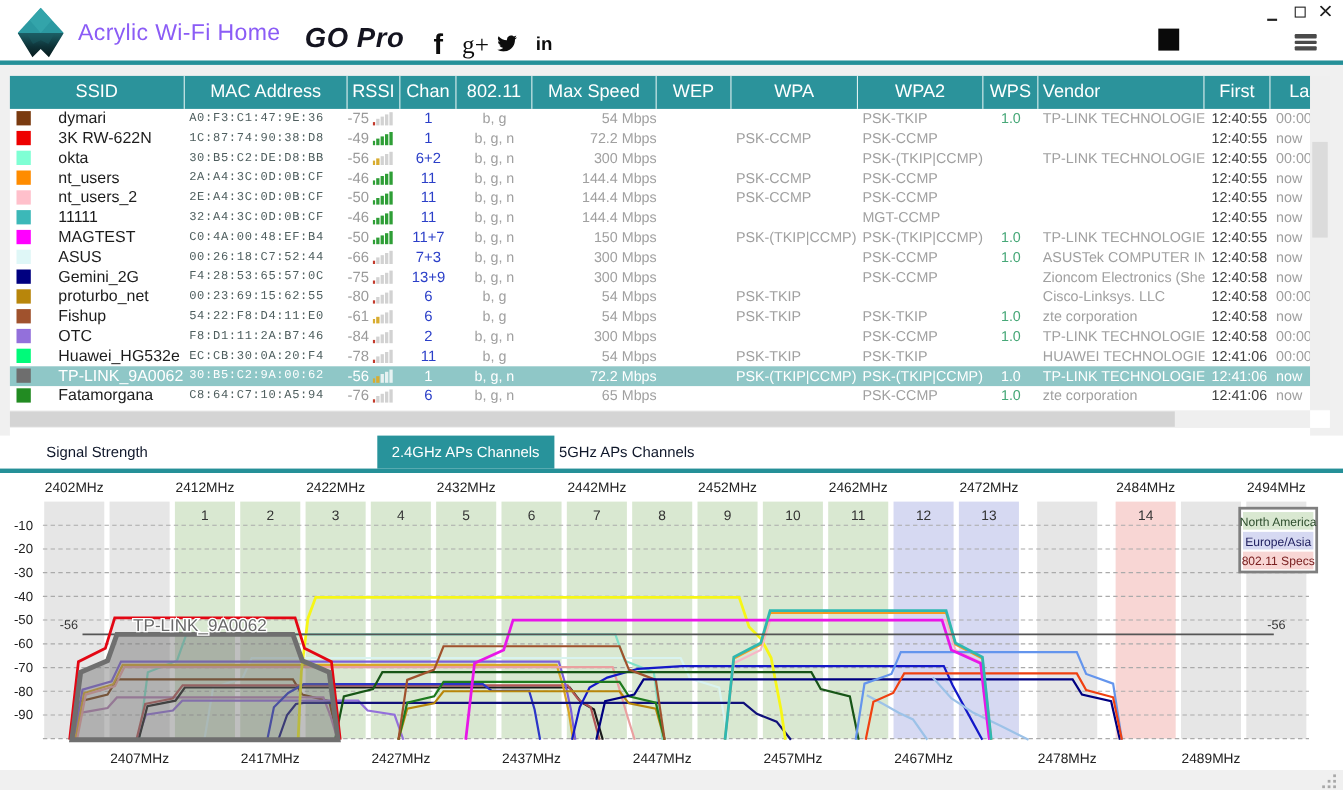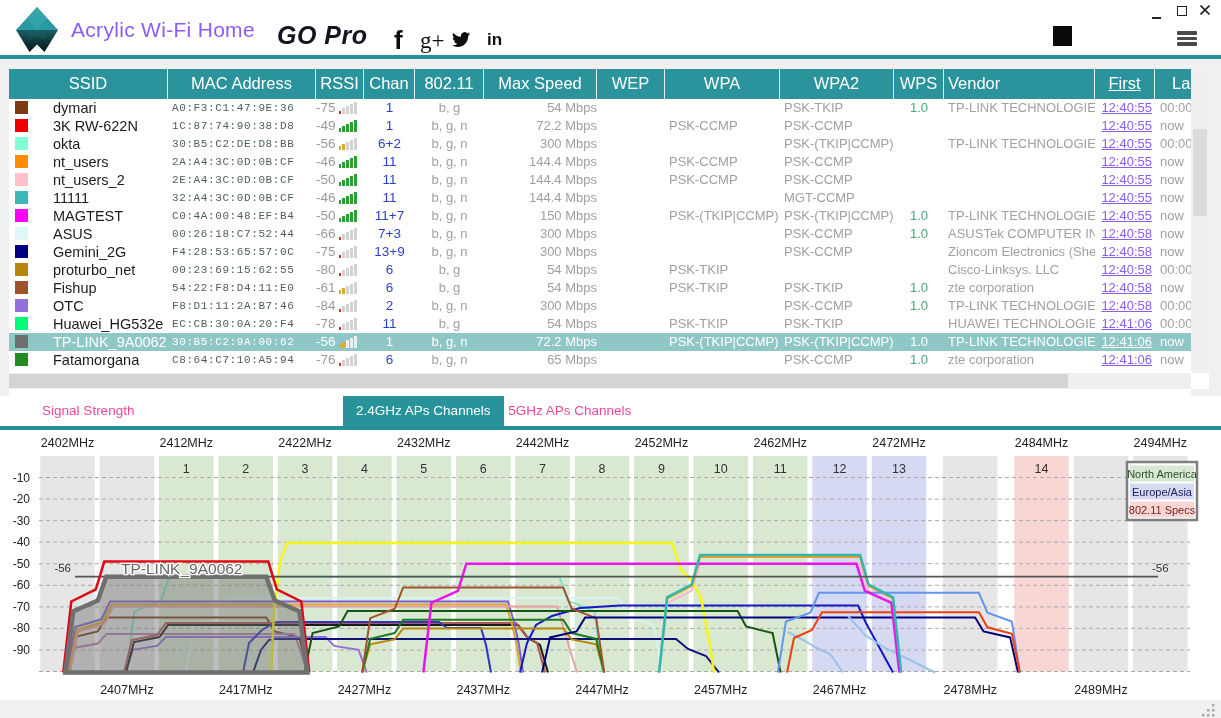--- a/index.html
+++ b/index.html
@@ -18,56 +18,56 @@
 .hbar{left:1177px;width:20px;height:3.5px;background:#4a4a4a;border-radius:1px;}
 
 #tbl{left:9px;top:69px;width:1182px;height:352px;background:#fff;font-size:13px;}
 .hrow{display:flex;height:29.5px;background:#2b939b;color:#fff;font-size:16.5px;}
 .hrow>div{display:flex;align-items:center;justify-content:center;border-right:1px solid #dff0f0;box-sizing:border-box;height:29.5px;}
 .hrow>div:last-child{border-right:none;}
 .trow{display:flex;height:18px;line-height:18px;white-space:nowrap;}
 .trow>div{overflow:hidden;box-sizing:border-box;}
 .c0{width:159px;}.c1{width:148px;}.c2{width:48px;}.c3{width:51px;}.c4{width:69px;}
 .c5{width:113px;}.c6{width:68px;}.c7{width:115px;}.c8{width:114px;}.c9{width:50px;}
-.c10{width:151px;}.c11{width:60px;text-decoration:underline;}.c12{width:36px;}
+.c10{width:151px;}.c11{width:60px;}.c12{width:36px;}
 .sq{display:inline-block;width:13px;height:13px;margin:2px 0 0 6px;vertical-align:top;}
 .ssid{display:inline-block;margin-left:25px;color:#1c1c1c;font-size:14.5px;vertical-align:top;}
 .mac{font-family:"Liberation Mono",monospace;font-size:11px;color:#4e5e5e;padding-left:4px;letter-spacing:0.6px;}
 .rssi{text-align:right;color:#9a9a9a;font-size:13.5px;display:flex;justify-content:flex-start;align-items:center;}
 .rssi span.n{margin-right:3px;}
 .sig{display:inline-flex;align-items:flex-end;width:19px;height:12px;}
 .sig i{width:3px;margin-right:1px;background:#d2d2d2;display:inline-block;}
 .sig i:nth-child(1){height:3.5px;}.sig i:nth-child(2){height:5.5px;}
 .sig i:nth-child(3){height:7.5px;}.sig i:nth-child(4){height:9.5px;}
 .sig i:nth-child(5){height:11.5px;}
 .sig.g5 i{background:#2e9e36;}
 .sig.a2 i:nth-child(-n+2){background:#d8ac30;}
 .sig.r1 i:nth-child(1){background:#c33a2c;height:3px;}
 .chan{text-align:center;color:#2b3fc8;font-size:13.5px;}
 .std{text-align:center;color:#a0a0a0;}
 .spd{text-align:right;color:#a0a0a0;padding-right:0px;}
 .wpa{color:#a0a0a0;padding-left:4px;}
 .wps{text-align:center;color:#47a878;}
 .ven{color:#a0a0a0;padding-left:4px;}
-.fst{text-align:right;color:#8b5cf6;padding-right:3px;}
+.fst{text-align:right;color:#404040;padding-right:3px;}
 .lst{color:#a0a0a0;padding-left:5px;}
 .trow.sel{background:#8fc7c7;}
 .trow.sel .ssid,.trow.sel .mac,.trow.sel .rssi,.trow.sel .chan,.trow.sel .std,
 .trow.sel .spd,.trow.sel .wpa,.trow.sel .wps,.trow.sel .ven,.trow.sel .fst,.trow.sel .lst{color:#fff;}
 .trow.sel .sig i{background:#e6f2f2;}
 .trow.sel .sig i:nth-child(-n+2){background:#d8ac30;}
 
 #hscroll{left:9px;top:372.5px;width:1182px;height:16px;background:#efefef;}
 #hthumb{left:0;top:1px;width:1059px;height:14px;background:#d4d4d4;}
 #vscroll{left:1191px;top:69px;width:18px;height:303px;background:#efefef;}
 #vthumb{left:2px;top:60px;width:14px;height:87px;background:#dbdbdb;}
 #corner{left:1191px;top:372.5px;width:18px;height:16px;background:#fff;}
 
 #tabs{left:0;top:396px;width:1221px;height:30px;background:#fff;}
-.tab{position:absolute;top:0;width:160.5px;height:30px;line-height:30px;text-align:center;font-size:13.5px;color:#ec4899;}
+.tab{position:absolute;top:0;width:160.5px;height:30px;line-height:30px;text-align:center;font-size:13.5px;color:#0f172a;}
 .tab.on{background:#28939b;color:#fff;}
 #tabline{left:0;top:426px;width:1221px;height:3.5px;background:#259098;}
 
 #botbar{left:0;top:700px;width:1221px;height:18px;background:#f0f0f0;}
 </style>
 </head>
 <body>
 <div id="root">
   <div class="abs" id="topbar"></div>
   <div class="abs" id="tealline"></div>

